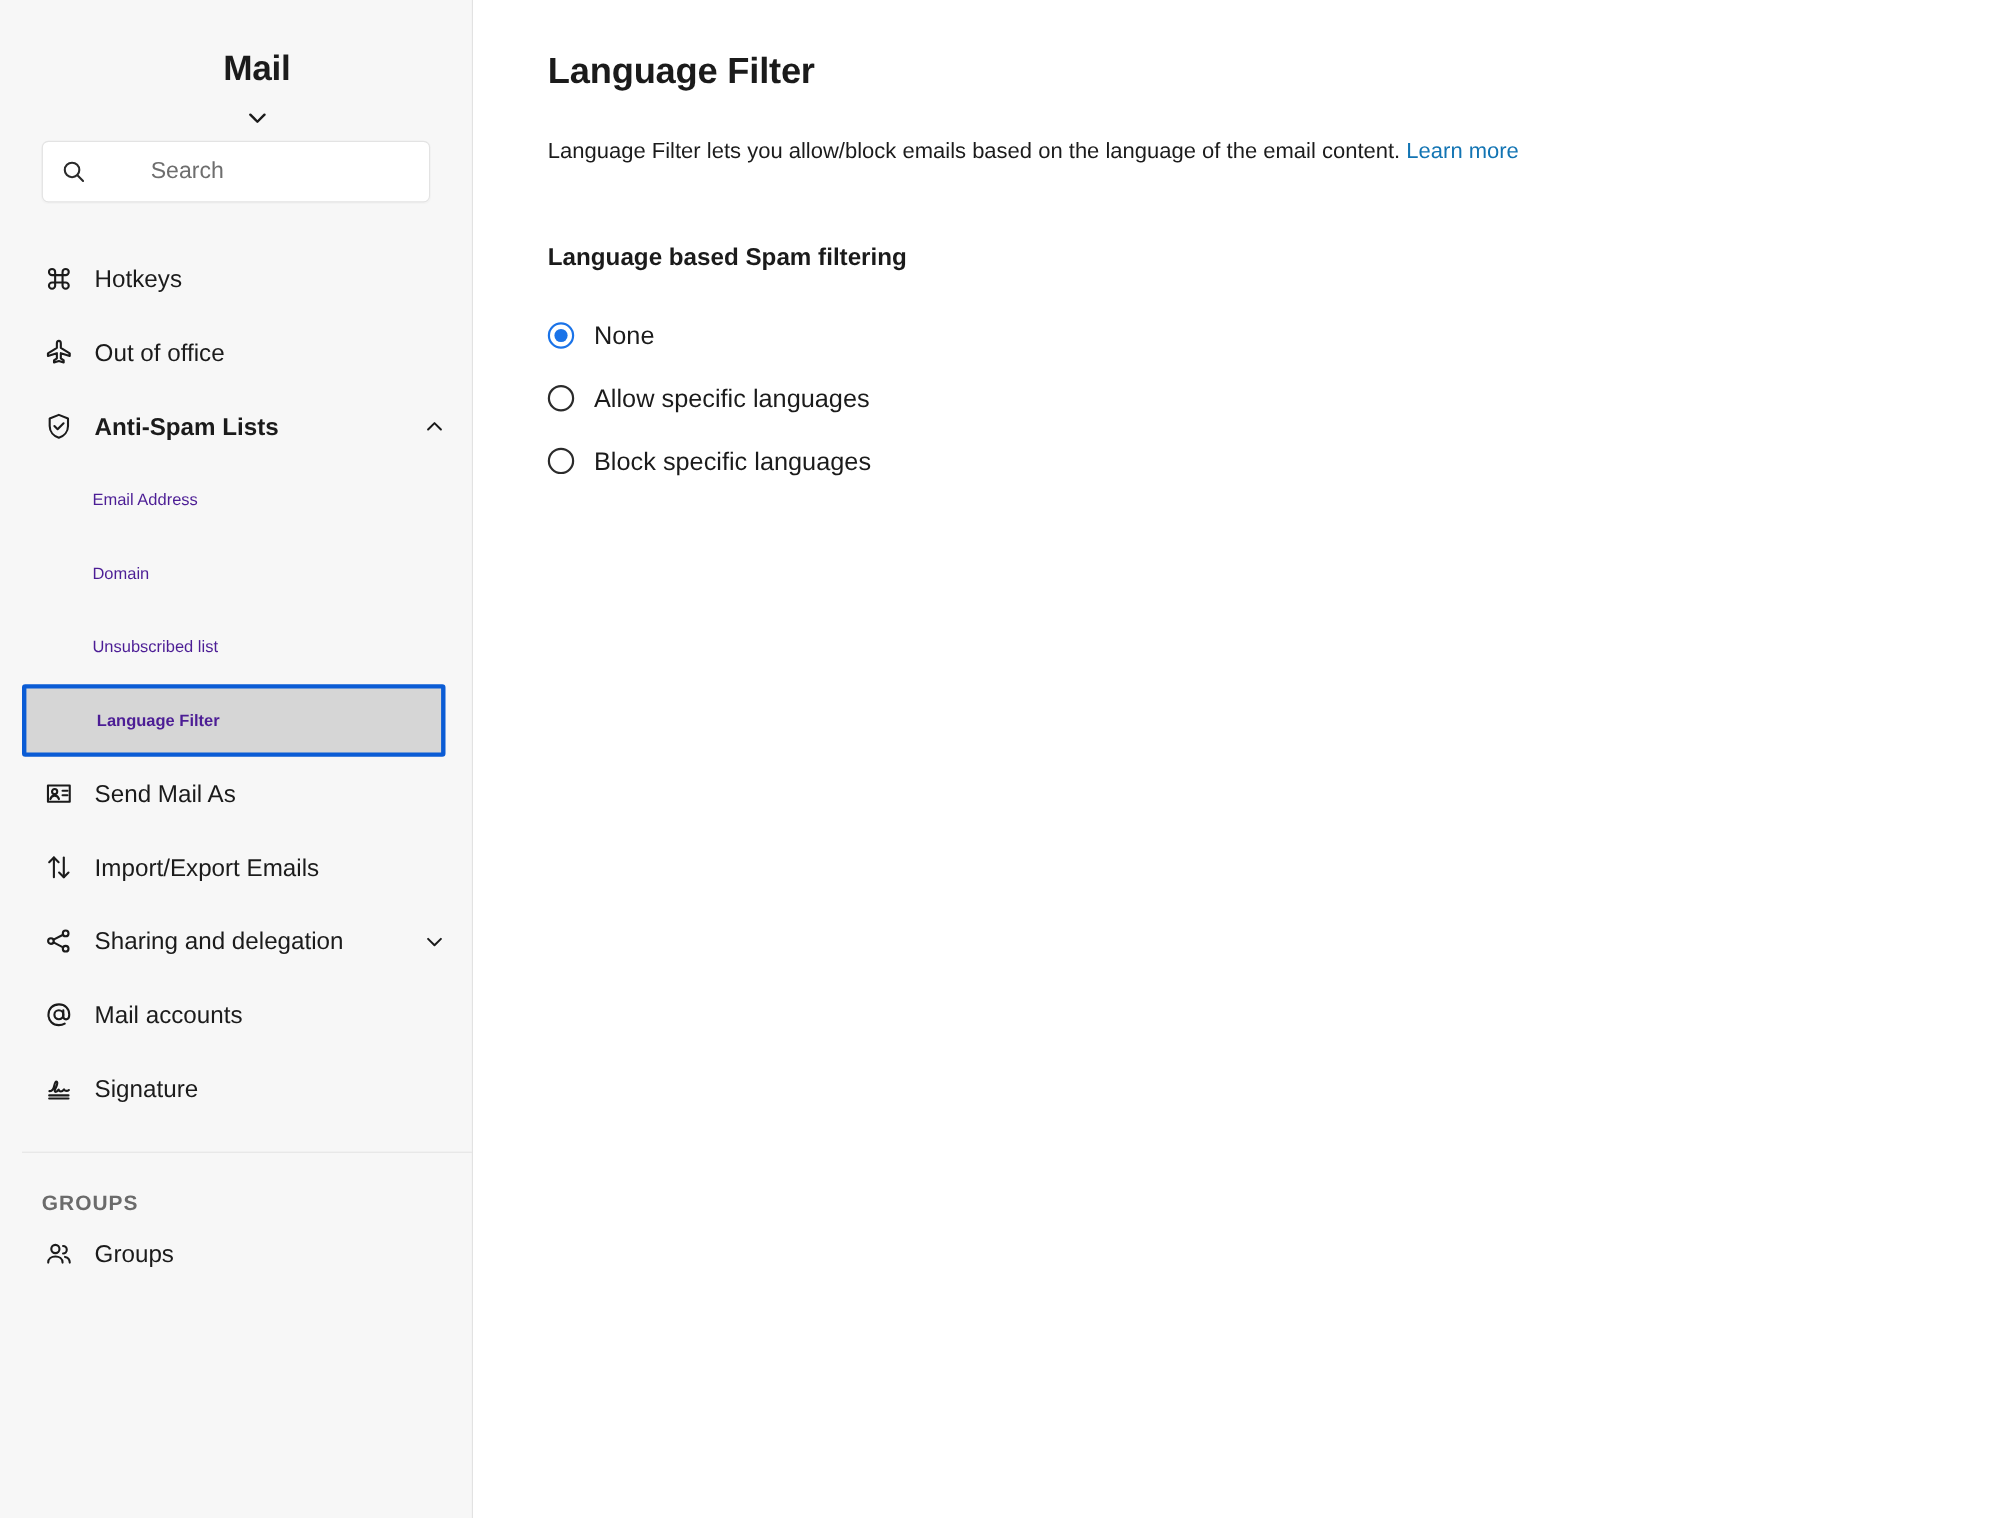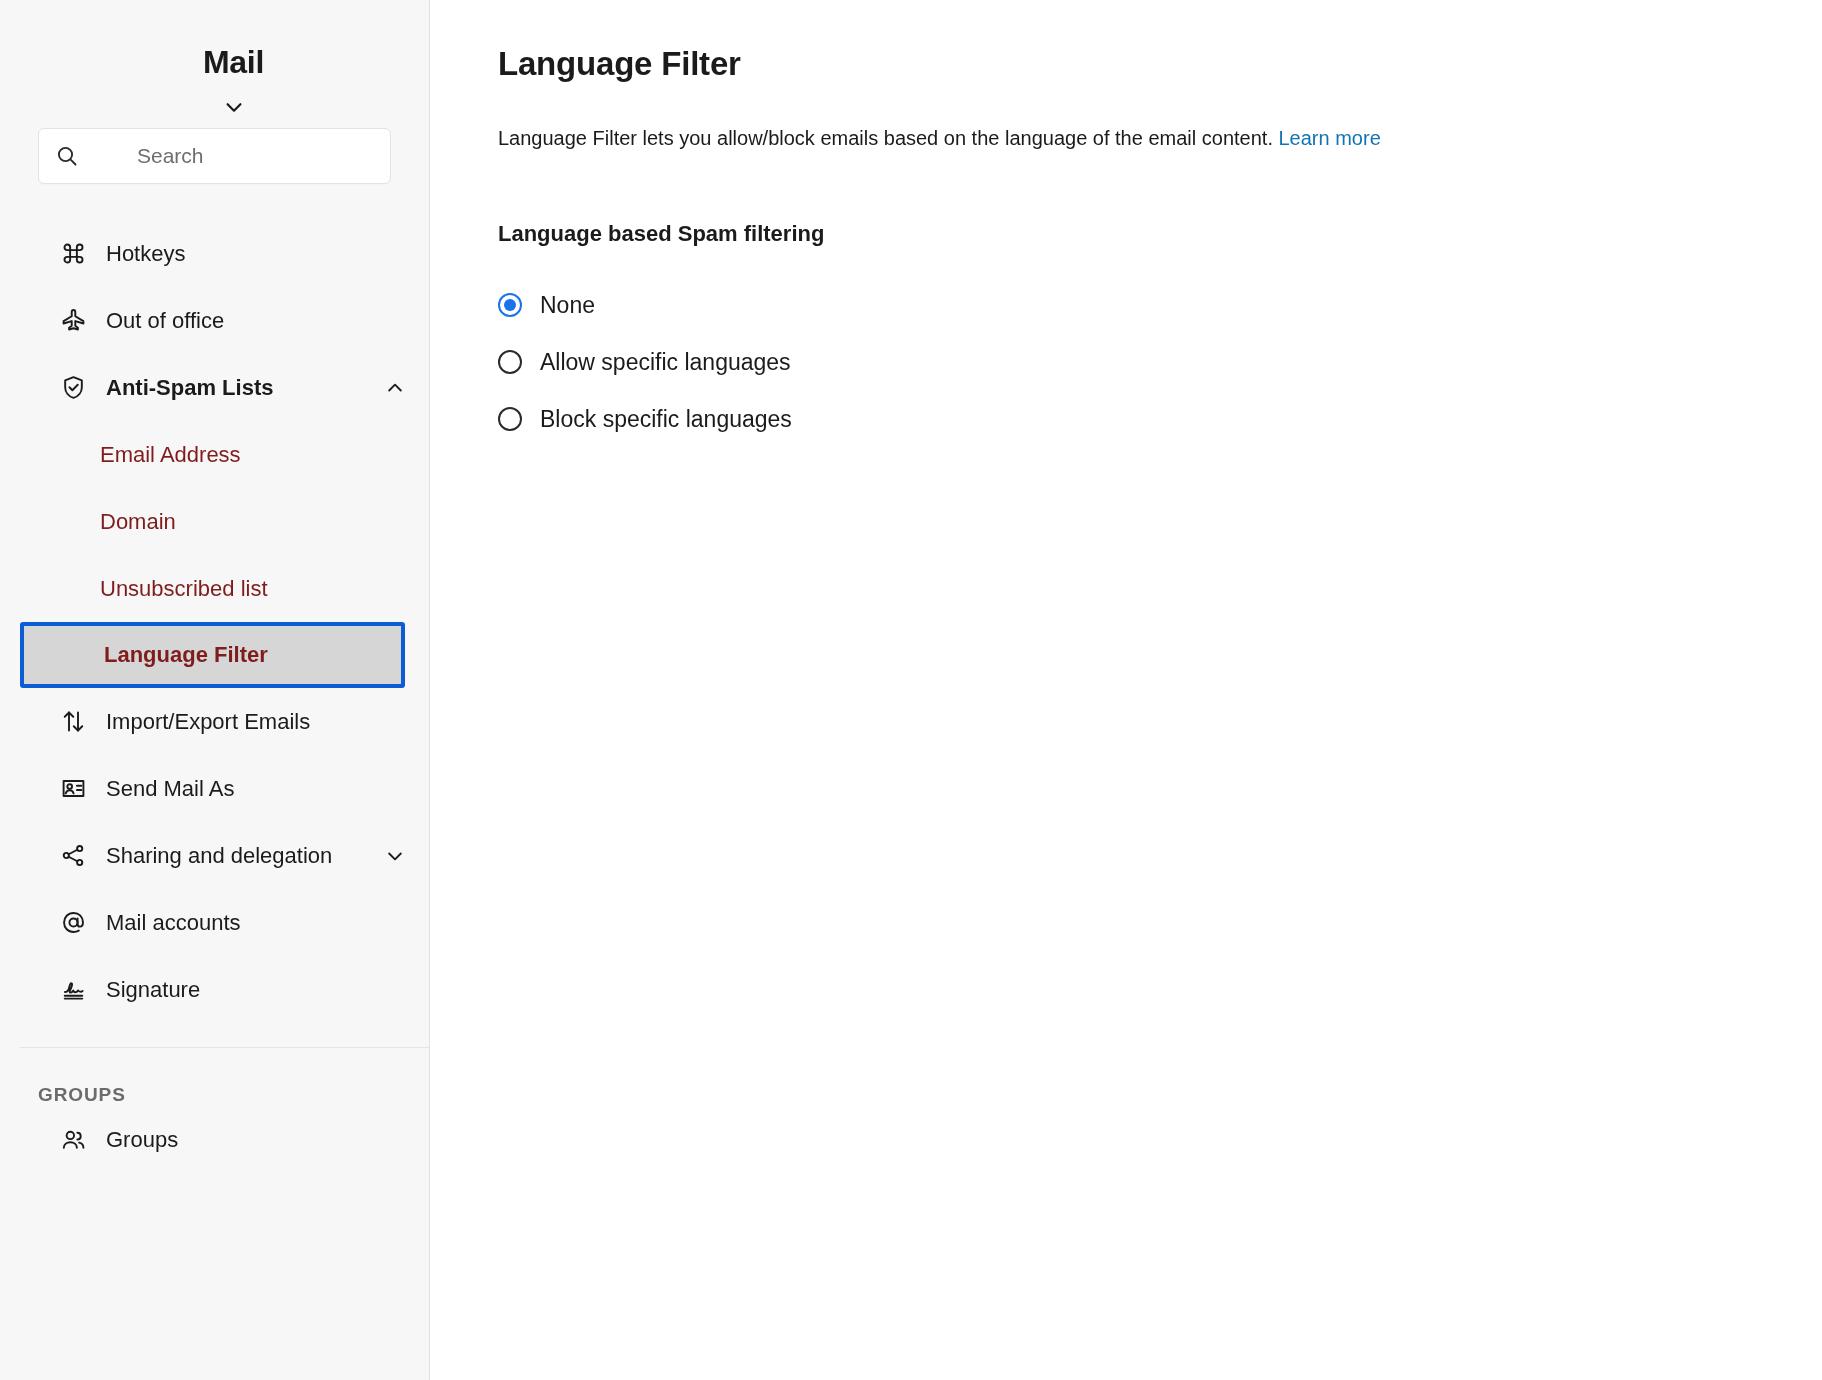--- a/index.html
+++ b/index.html
@@ -85,21 +85,21 @@
   }
   .search-input::placeholder { color: #6e6e6e; opacity: 1; }
 
   
   .nav { margin-top: 36px; }
 
   .nav-row {
     display: flex;
     align-items: center;
     height: 67px;
-    padding-left: 58px;
+    padding-left: 38px;
     padding-right: 24px;
     cursor: pointer;
     position: relative;
   }
   .nav-ico {
     width: 30px;
     height: 30px;
     flex: 0 0 30px;
     margin-right: 18px;
     color: #1b1b1b;
@@ -125,25 +125,24 @@
 
   
   .sub-row {
     display: flex;
     align-items: center;
     height: 67px;
     padding-left: 84px;
     cursor: pointer;
   }
   .sub-label {
-    font-size: 22px;
-    color: #7f1d1d;
+    font-size: 15px;
+    color: #4c1d95;
     line-height: 1;
     white-space: nowrap;
-    margin-left: 16px;
   }
 
   .sub-row.selected {
     margin: 0 24px 0 20px;
     padding-left: 64px;
     background: #d6d6d6;
     border: 4px solid #0b5cd5;
     border-radius: 3px;
     height: 66px;
   }
@@ -320,45 +319,45 @@
         <span class="sub-label">Unsubscribed list</span>
       </div>
 
       <div class="sub-row selected">
         <span class="sub-label">Language Filter</span>
       </div>
 
       <div class="nav-row">
         <span class="nav-ico">
           <svg viewBox="0 0 24 24" fill="none" stroke="currentColor" stroke-width="1.7" stroke-linecap="round" stroke-linejoin="round" width="27" height="27">
-            <line x1="8" y1="20" x2="8" y2="4"></line>
-            <polyline points="4.2,7.8 8,4 11.8,7.8"></polyline>
-            <line x1="16" y1="4" x2="16" y2="20"></line>
-            <polyline points="12.2,16.2 16,20 19.8,16.2"></polyline>
-          </svg>
-        </span>
-        <span class="nav-label">Import/Export Emails</span>
-      </div>
-
-      <div class="nav-row">
-        <span class="nav-ico">
-          <svg viewBox="0 0 24 24" fill="none" stroke="currentColor" stroke-width="1.7" stroke-linecap="round" stroke-linejoin="round" width="27" height="27">
             <path d="M3.2 5.4h17.6v13.2H3.2z"></path>
             <circle cx="8.6" cy="10.3" r="2.1"></circle>
             <path d="M5.1 16.4c.5-1.8 1.9-2.8 3.5-2.8s3 1 3.5 2.8"></path>
             <line x1="15" y1="9.6" x2="19" y2="9.6"></line>
             <line x1="15" y1="13.3" x2="19" y2="13.3"></line>
           </svg>
         </span>
         <span class="nav-label">Send Mail As</span>
       </div>
 
       <div class="nav-row">
         <span class="nav-ico">
           <svg viewBox="0 0 24 24" fill="none" stroke="currentColor" stroke-width="1.7" stroke-linecap="round" stroke-linejoin="round" width="27" height="27">
+            <line x1="8" y1="20" x2="8" y2="4"></line>
+            <polyline points="4.2,7.8 8,4 11.8,7.8"></polyline>
+            <line x1="16" y1="4" x2="16" y2="20"></line>
+            <polyline points="12.2,16.2 16,20 19.8,16.2"></polyline>
+          </svg>
+        </span>
+        <span class="nav-label">Import/Export Emails</span>
+      </div>
+
+      <div class="nav-row">
+        <span class="nav-ico">
+          <svg viewBox="0 0 24 24" fill="none" stroke="currentColor" stroke-width="1.7" stroke-linecap="round" stroke-linejoin="round" width="27" height="27">
             <circle cx="17.5" cy="5.8" r="2.3"></circle>
             <circle cx="5.6" cy="12" r="2.3"></circle>
             <circle cx="17.5" cy="18.2" r="2.3"></circle>
             <line x1="7.7" y1="10.9" x2="15.4" y2="6.9"></line>
             <line x1="7.7" y1="13.1" x2="15.4" y2="17.1"></line>
           </svg>
         </span>
         <span class="nav-label">Sharing and delegation</span>
         <span class="nav-caret">
           <svg viewBox="0 0 24 24" fill="none" stroke="currentColor" stroke-width="2.2" stroke-linecap="round" stroke-linejoin="round" width="20" height="20">

